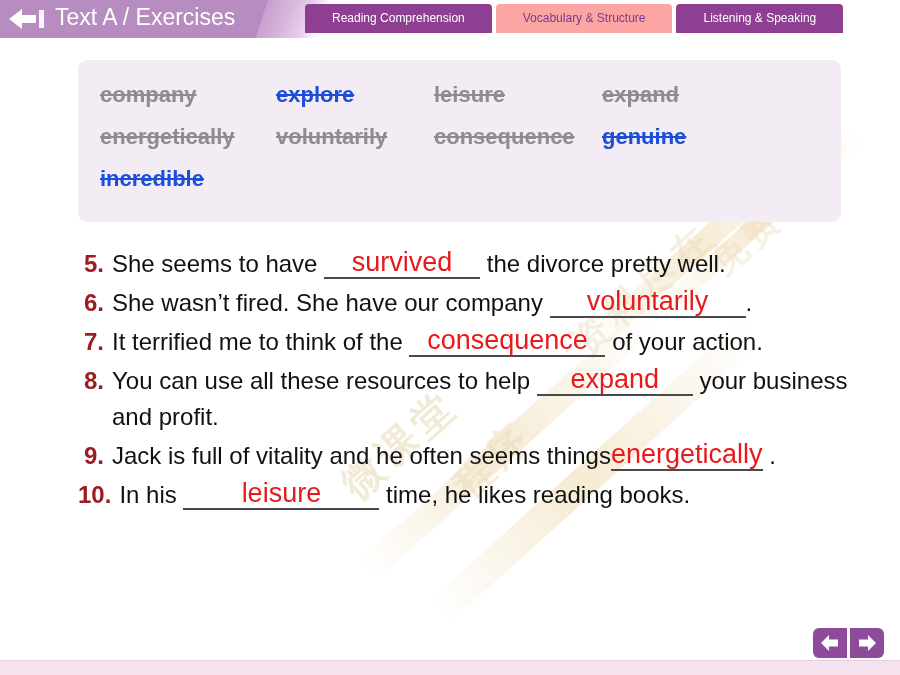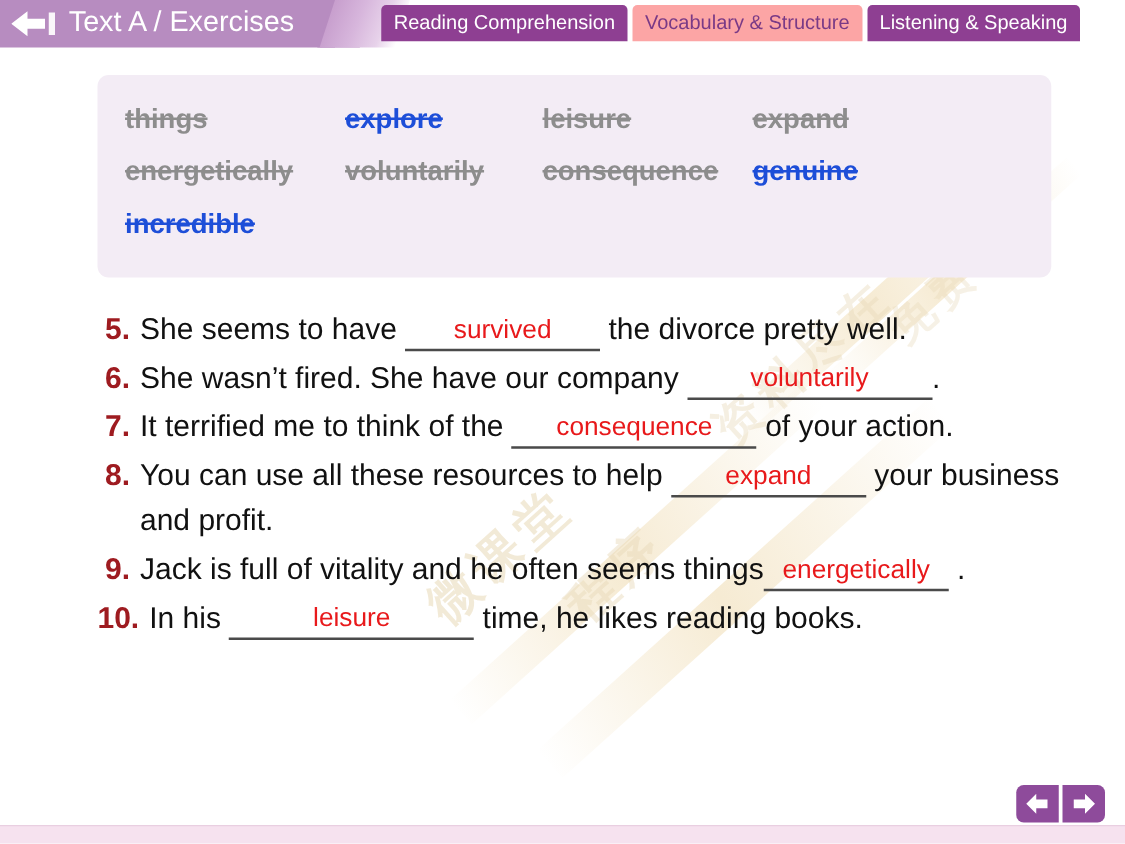--- a/index.html
+++ b/index.html
@@ -98,22 +98,22 @@
   #tabs {
     position: absolute;
     left: 305px; top: 4px;
     display: flex;
     gap: 4px;
     z-index: 4;
   }
   .tab {
     height: 29px;
     line-height: 29px;
-    padding: 0 10px;
-    font-size: 16px;
+    padding: 0 27px;
+    font-size: 12px;
     border-radius: 4px 4px 0 0;
     white-space: nowrap;
     cursor: pointer;
     font-family: "Liberation Sans", sans-serif;
   }
   .tab.inactive {
     background: #8e3f92;
     color: #ffffff;
   }
   .tab.active {
@@ -171,21 +171,21 @@
   .ex-body {
     font-size: 24px;
     color: #111111;
     line-height: 36px;
     font-family: "Liberation Sans", sans-serif;
   }
   .blank {
     display: inline-block;
     text-align: center;
     color: #e8191b;
-    font-size: 21px;
+    font-size: 27px;
     border-bottom: 2px solid #4a4a4a;
     line-height: 30px;
     vertical-align: 1px;
     white-space: nowrap;
     cursor: pointer;
   }
   .blank.w-md  { min-width: 156px; }
   .blank.w-lg  { min-width: 196px; }
   .blank.w-tight { min-width: 148px; }
 
@@ -245,21 +245,21 @@
 
   <div id="tabs">
     <div class="tab inactive">Reading Comprehension</div>
     <div class="tab active">Vocabulary &amp; Structure</div>
     <div class="tab inactive">Listening &amp; Speaking</div>
   </div>
 </div>
 
 <div id="word-bank">
   <div id="word-grid">
-    <div class="word used">things</div>
+    <div class="word used">company</div>
     <div class="word unused">explore</div>
     <div class="word used">leisure</div>
     <div class="word used">expand</div>
 
     <div class="word used">energetically</div>
     <div class="word used">voluntarily</div>
     <div class="word used">consequence</div>
 
     <div class="word unused">genuine</div>
     <div class="word unused">incredible</div>

